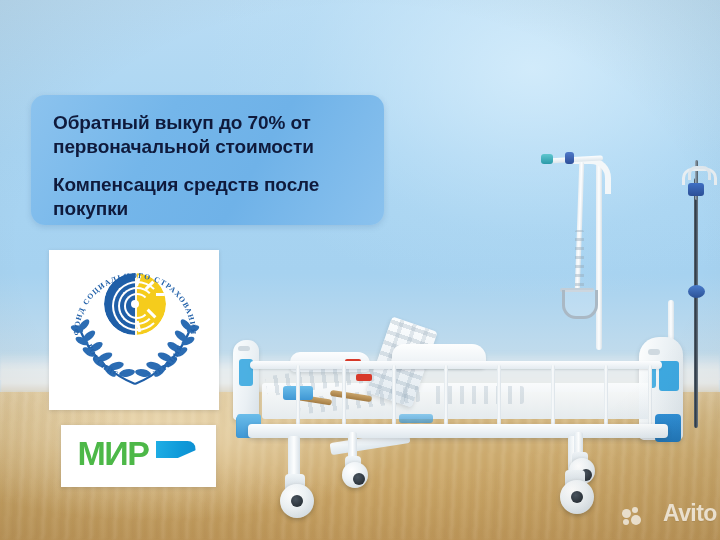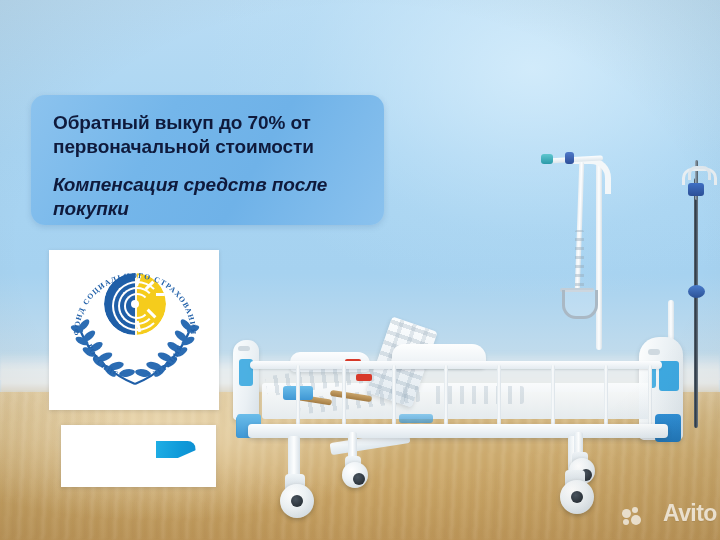--- a/index.html
+++ b/index.html
@@ -149,21 +149,21 @@
     position:absolute;left:31px;top:95px;width:353px;height:130px;
     background:linear-gradient(120deg,#8cc3ee 0%,#74b6ea 35%,#6fb2e8 62%,#8bc2ee 100%);
     border-radius:14px;
     box-shadow:0 2px 6px rgba(50,90,140,.18);
     padding:16px 12px 0 22px;box-sizing:border-box;
   }
   .info-line{
     color:#0f1a3c;font-size:19px;font-weight:bold;line-height:1.26;
     letter-spacing:-.1px;margin:0 0 14px 0;
   }
-  .info-line:last-child{margin-bottom:0;font-style:italic;}
+  .info-line:last-child{margin-bottom:0;}
 
   
   .fss-card{
     position:absolute;left:49px;top:250px;width:170px;height:160px;
     background:#ffffff;box-shadow:0 1px 4px rgba(60,60,60,.16);
   }
   .fss-emblem{position:absolute;left:55px;top:23px;width:62px;height:62px;border-radius:50%;overflow:hidden;}
   .fss-half-l{position:absolute;left:0;top:0;width:31px;height:62px;background:#1f5fa8;border-radius:31px 0 0 31px;}
   .fss-half-r{position:absolute;left:31px;top:0;width:31px;height:62px;background:#f5cc1c;border-radius:0 31px 31px 0;}
   .fss-arc{position:absolute;border:2.5px solid #ffffff;border-right-color:transparent;border-radius:50%;}
@@ -365,20 +365,21 @@
     <svg class="fss-ring-text fss-ring-text2" viewBox="0 0 132 110">
       <defs>
           <path id="arcBot" d="M16,66 A50,50 0 0,0 116,66"></path>
         </defs>
       <text><textPath href="#arcBot" startOffset="50%" text-anchor="middle">РОССИЙСКАЯ ФЕДЕРАЦИЯ</textPath></text>
     </svg>
   </div>
 
   <div class="mir-card">
     <div class="mir-wrap">
+      <div class="mir-text">МИP</div>
       <div class="mir-swoosh"></div>
     </div>
   </div>
 
   <div class="avito">
     <div class="avito-dots">
       <i class="avito-d1"></i>
         <i class="avito-d2"></i>
         <i class="avito-d3"></i>
         <i class="avito-d4"></i>

